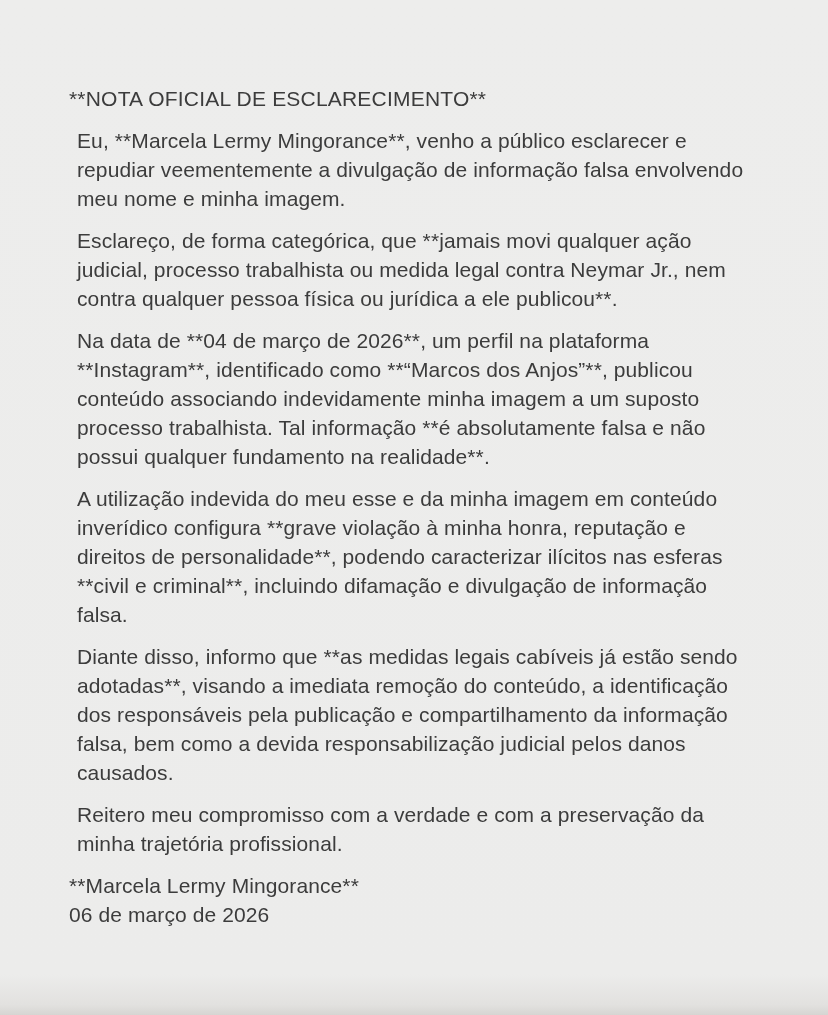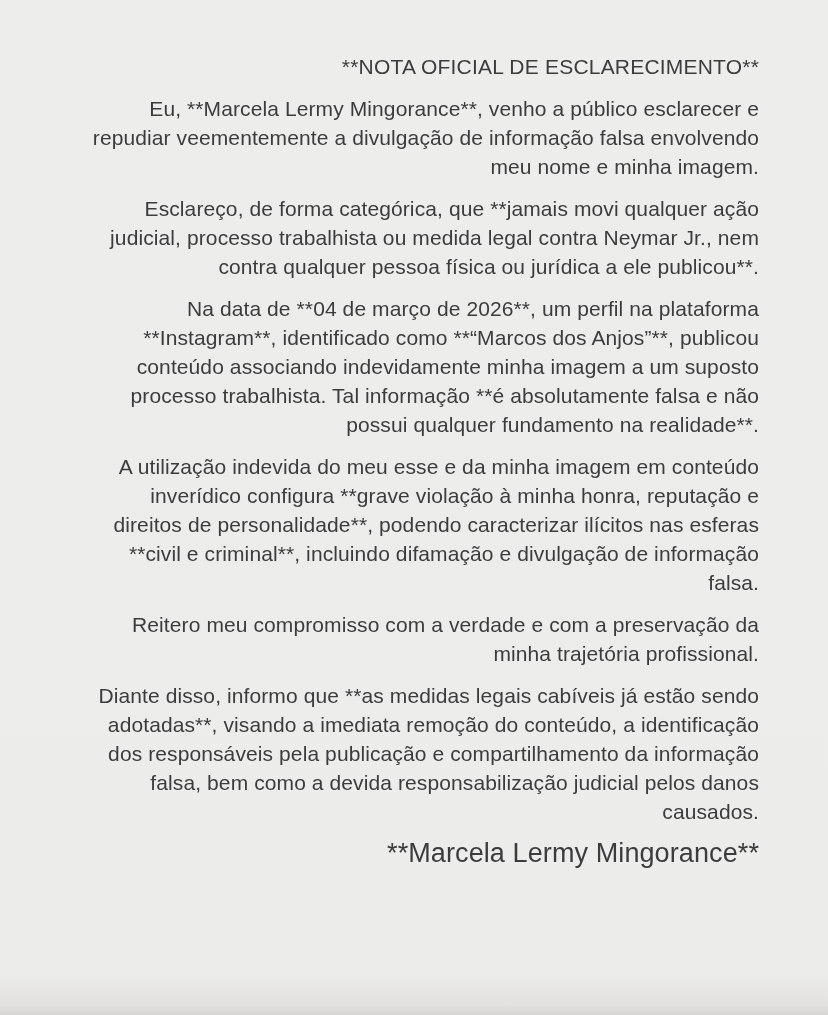--- a/index.html
+++ b/index.html
@@ -14,55 +14,56 @@
     
     background: linear-gradient(180deg, #ededec 0%, #ececeb 96%, #e2e1df 99%, #d6d5d2 100%);
     font-family: "Liberation Sans", "DejaVu Sans", sans-serif;
     color: #3c3c3c;
     -webkit-font-smoothing: antialiased;
   }
   .note {
     box-sizing: border-box;
     width: 690px;
     margin: 0 auto;
-    padding-top: 52px;
-    text-align: right;
+    padding-top: 84px;
+    text-align: left;
   }
   .note-title {
     font-size: 21px;
     line-height: 29px;
     font-weight: 400;
     letter-spacing: 0.2px;
     margin: 0 0 13px 0;
   }
   .note p {
     font-size: 21px;
     line-height: 29px;
     font-weight: 400;
     letter-spacing: 0.1px;
     margin: 0 0 13px 8px;
   }
   .signature {
     margin-top: 13px;
   }
   .signature div {
-    font-size: 27px;
+    font-size: 21px;
     line-height: 29px;
     letter-spacing: 0.1px;
   }
 </style>
 </head>
 <body>
 
 <main class="note">
   <h1 class="note-title">**NOTA OFICIAL DE ESCLARECIMENTO**</h1>
 
   <p>Eu, **Marcela Lermy Mingorance**, venho a público esclarecer e repudiar veementemente a divulgação de informação falsa envolvendo meu nome e minha imagem.</p>
   <p>Esclareço, de forma categórica, que **jamais movi qualquer ação judicial, processo trabalhista ou medida legal contra Neymar Jr., nem contra qualquer pessoa física ou jurídica a ele publicou**.</p>
   <p>Na data de **04 de março de 2026**, um perfil na plataforma **Instagram**, identificado como **“Marcos dos Anjos”**, publicou conteúdo associando indevidamente minha imagem a um suposto processo trabalhista. Tal informação **é absolutamente falsa e não possui qualquer fundamento na realidade**.</p>
   <p>A utilização indevida do meu esse e da minha imagem em conteúdo inverídico configura **grave violação à minha honra, reputação e direitos de personalidade**, podendo caracterizar ilícitos nas esferas **civil e criminal**, incluindo difamação e divulgação de informação falsa.</p>
+  <p>Diante disso, informo que **as medidas legais cabíveis já estão sendo adotadas**, visando a imediata remoção do conteúdo, a identificação dos responsáveis pela publicação e compartilhamento da informação falsa, bem como a devida responsabilização judicial pelos danos causados.</p>
   <p>Reitero meu compromisso com a verdade e com a preservação da minha trajetória profissional.</p>
-  <p>Diante disso, informo que **as medidas legais cabíveis já estão sendo adotadas**, visando a imediata remoção do conteúdo, a identificação dos responsáveis pela publicação e compartilhamento da informação falsa, bem como a devida responsabilização judicial pelos danos causados.</p>
 
   <div class="signature">
     <div>**Marcela Lermy Mingorance**</div>
+    <div>06 de março de 2026</div>
   </div>
 </main>
 
 </body></html>

